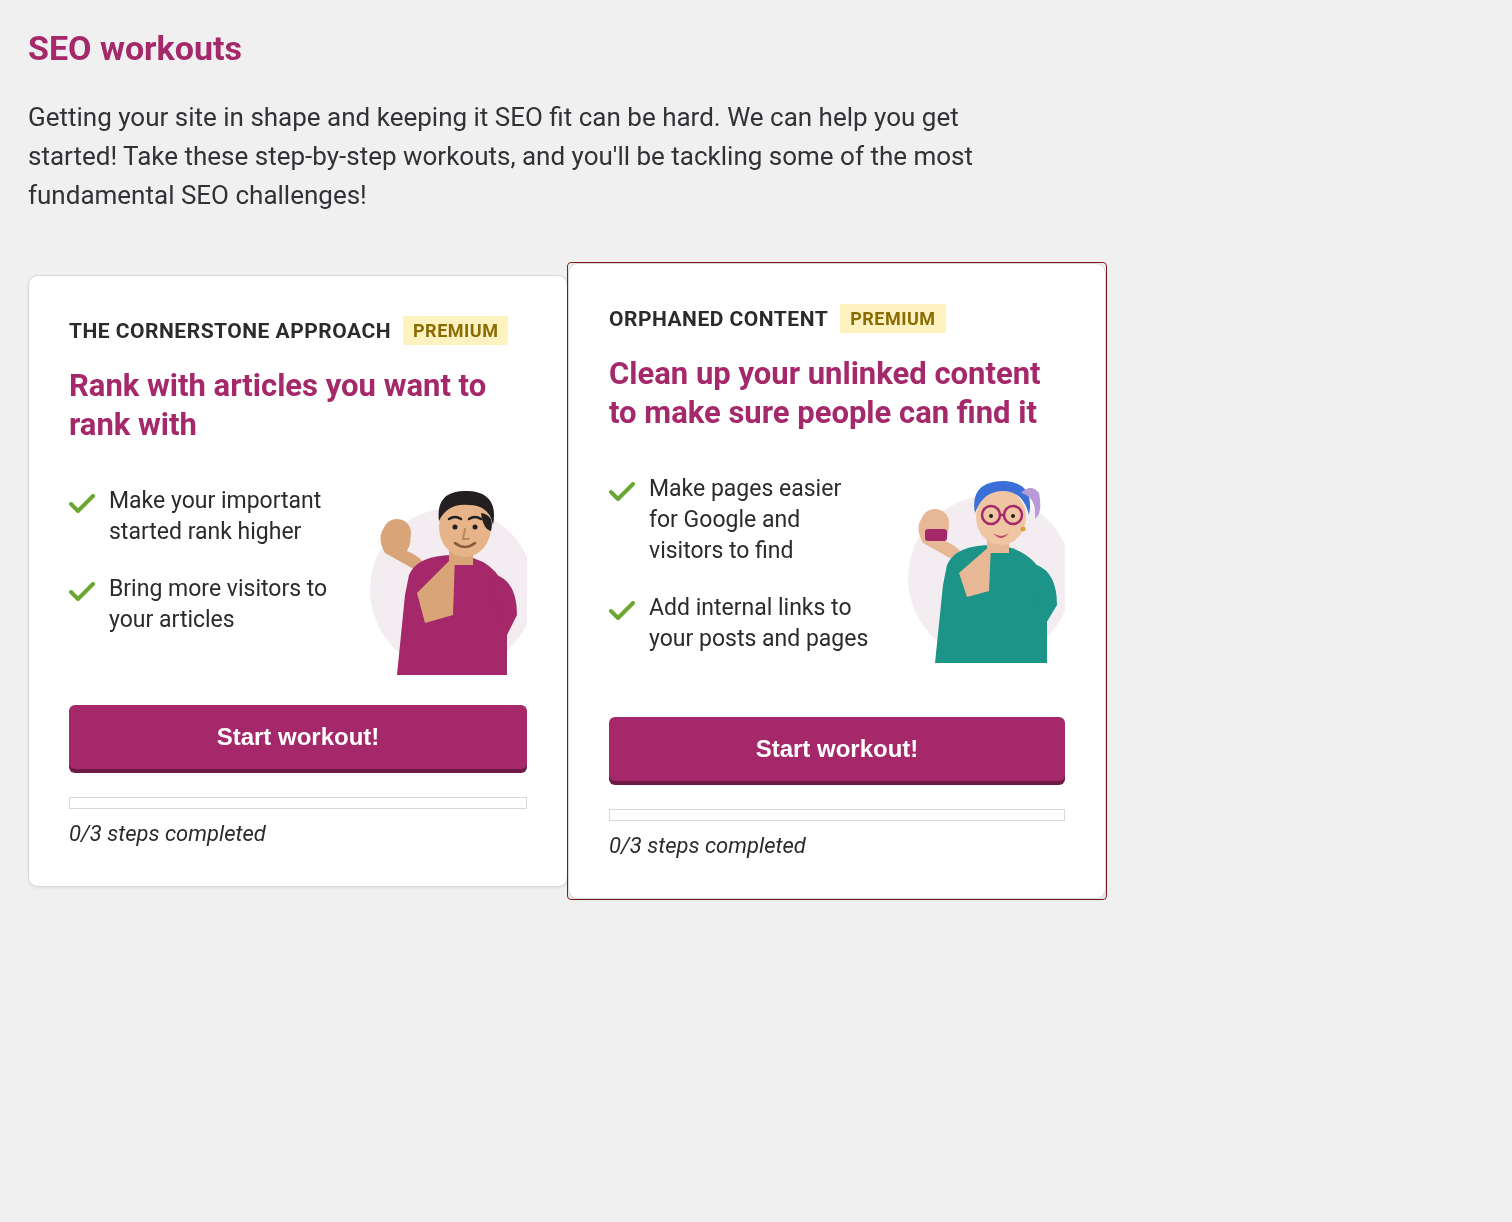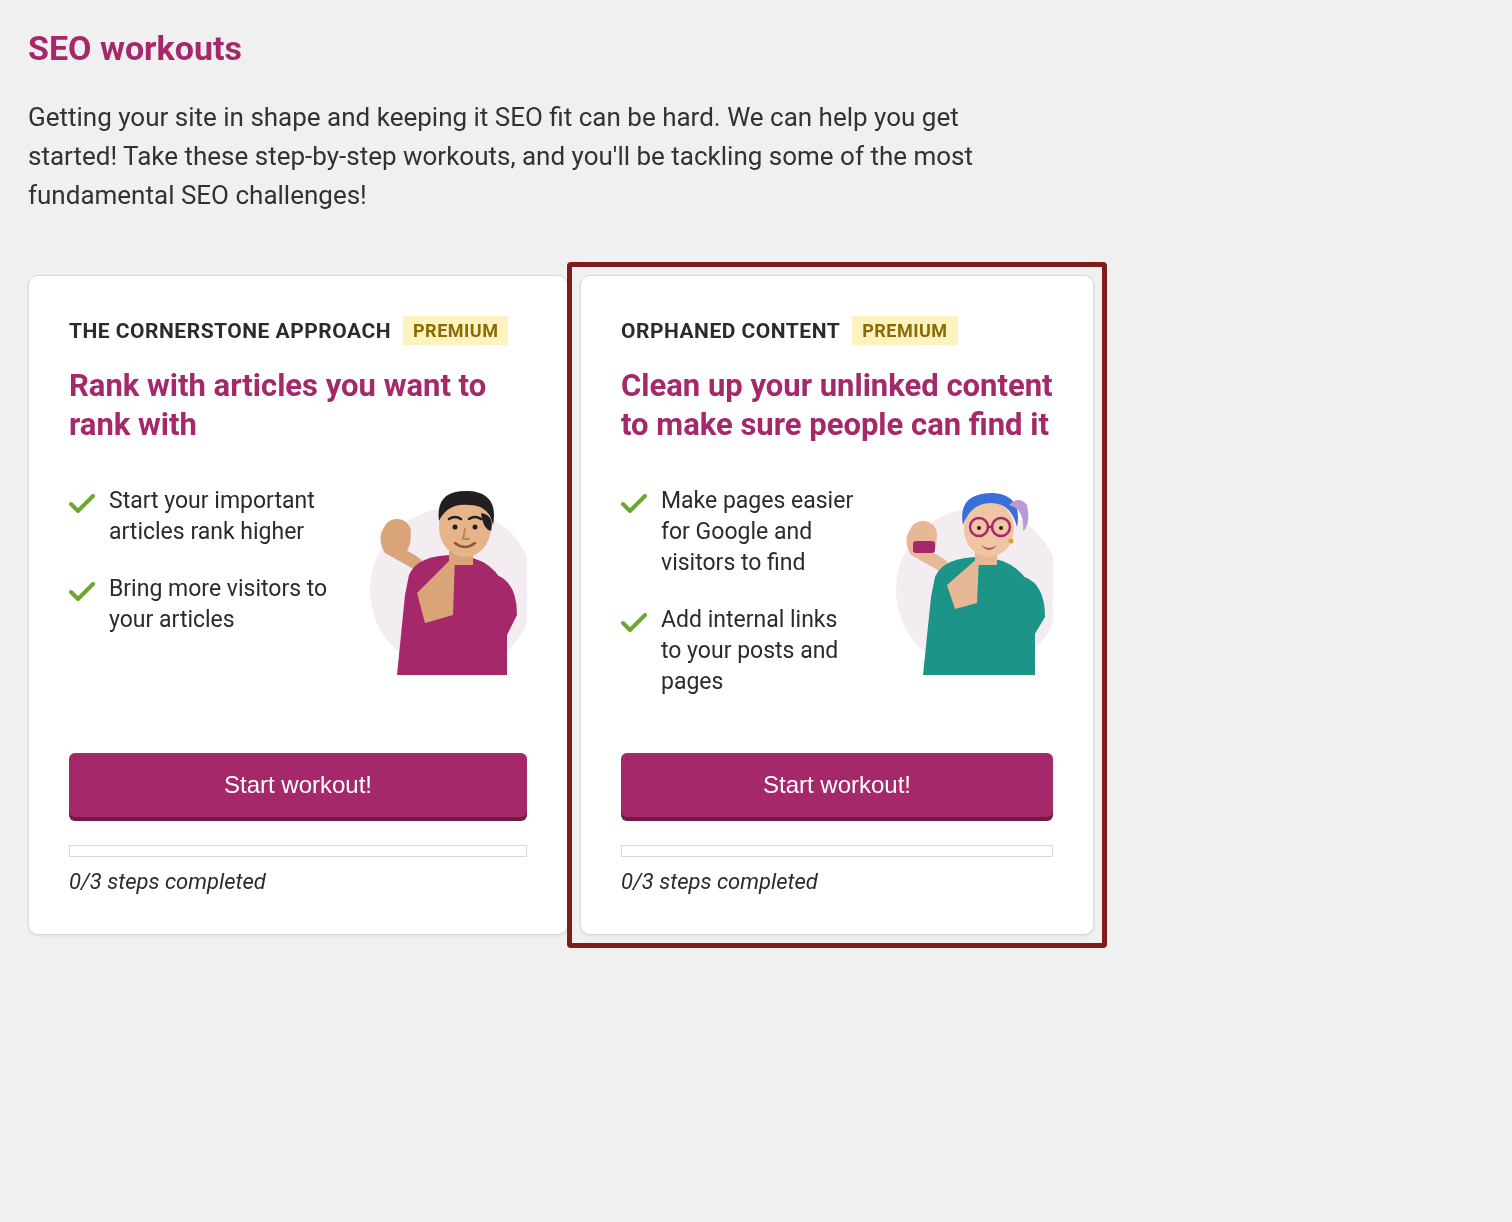--- a/index.html
+++ b/index.html
@@ -27,23 +27,22 @@
     }
     .cards-row {
       display: flex;
       gap: 12px;
       align-items: stretch;
     }
     .card-wrapper {
       width: 540px;
     }
     .card-wrapper.highlighted {
-      border: 5px solid #7f1d1d;
+      border: 1px solid #7f1d1d;
       border-radius: 4px;
-      padding: 8px;
       margin: -13px;
     }
     .card {
       background: #ffffff;
       border: 1px solid #d9d9d9;
       border-radius: 10px;
       box-shadow: 0 1px 3px rgba(0,0,0,0.08);
       padding: 40px;
       height: 100%;
       display: flex;
@@ -113,21 +112,21 @@
       width: 100%;
       height: 100%;
     }
     .start-btn {
       width: 100%;
       background: #a4286a;
       color: #ffffff;
       border: none;
       border-radius: 6px;
       font-size: 24px;
-      font-weight: 400;
+      font-weight: 700;
       padding: 18px 10px;
       cursor: pointer;
       box-shadow: 0 4px 0 #6d1a46;
     }
     .progress-bar {
       width: 100%;
       height: 12px;
       background: #ffffff;
       border: 1px solid #d9d9d9;
       margin-top: 28px;
@@ -155,21 +154,21 @@
       </div>
       <h2 class="card-title">Rank with articles you want to rank with</h2>
       <div class="card-body">
         <ul class="bullets">
           <li>
             <span class="check-icon">
               <svg viewBox="0 0 26 20">
                   <path d="M2 10 L9 17 L24 2" stroke="#6aa831" stroke-width="4" fill="none" stroke-linecap="round" stroke-linejoin="round"></path>
                 </svg>
             </span>
-            <span>Start your important articles rank higher</span>
+            <span>Make your important started rank higher</span>
           </li>
           <li>
             <span class="check-icon">
               <svg viewBox="0 0 26 20">
                   <path d="M2 10 L9 17 L24 2" stroke="#6aa831" stroke-width="4" fill="none" stroke-linecap="round" stroke-linejoin="round"></path>
                 </svg>
             </span>
             <span>Bring more visitors to your articles</span>
           </li>
         </ul>

